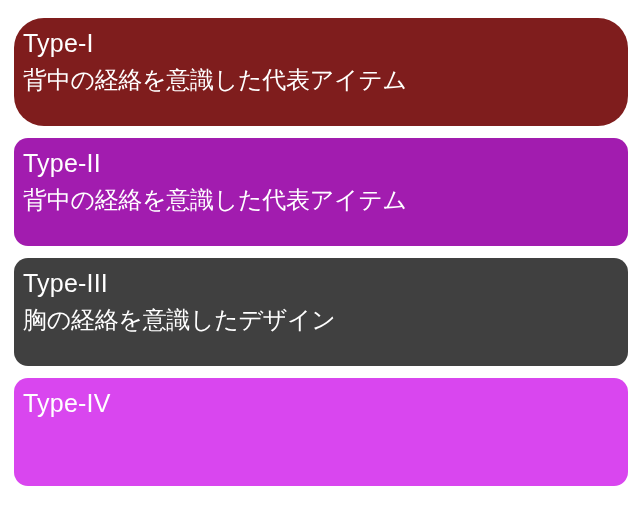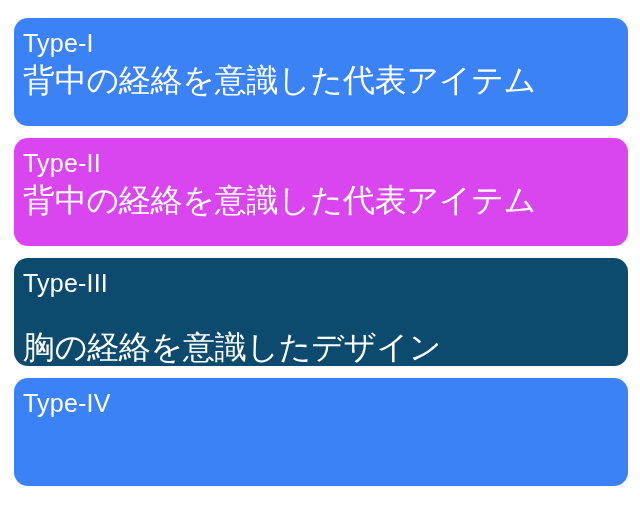--- a/index.html
+++ b/index.html
@@ -36,43 +36,43 @@
   }
   .card-type {
     color: #ffffff;
     font-size: 25px;
     line-height: 33px;
     letter-spacing: 0.2px;
     white-space: nowrap;
   }
   .card-desc {
     color: #ffffff;
-    font-size: 32px;
+    font-size: 24px;
     line-height: 40px;
     letter-spacing: -0.3px;
     white-space: nowrap;
   }
 </style>
 </head>
 <body style="background: rgb(255, 255, 255);">
 
 <div class="board">
 
-  <div class="card" style="background: #3b82f6;">
+  <div class="card" style="background: #7f1d1d; border-radius: 30px;">
     <div class="card-type" style="color: rgb(255, 255, 255);">Type-I</div>
     <div class="card-desc" style="color: rgb(255, 255, 255);">背中の経絡を意識した代表アイテム</div>
   </div>
 
-  <div class="card" style="background: #d946ef;">
+  <div class="card" style="background: #a21caf;">
     <div class="card-type" style="color: rgb(255, 255, 255);">Type-II</div>
     <div class="card-desc" style="color: rgb(255, 255, 255);">背中の経絡を意識した代表アイテム</div>
   </div>
 
-  <div class="card" style="background: #0c4a6e;">
+  <div class="card" style="background: #404040;">
     <div class="card-type" style="color: rgb(255, 255, 255);">Type-III</div>
-    <div class="card-desc" style="color: rgb(255, 255, 255); margin-top: 27px;">胸の経絡を意識したデザイン</div>
+    <div class="card-desc" style="color: rgb(255, 255, 255);">胸の経絡を意識したデザイン</div>
   </div>
 
-  <div class="card" style="background: #3b82f6;">
+  <div class="card" style="background: #d946ef;">
     <div class="card-type" style="color: rgb(255, 255, 255);">Type-IV</div>
   </div>
 
 </div>
 
 </body></html>

